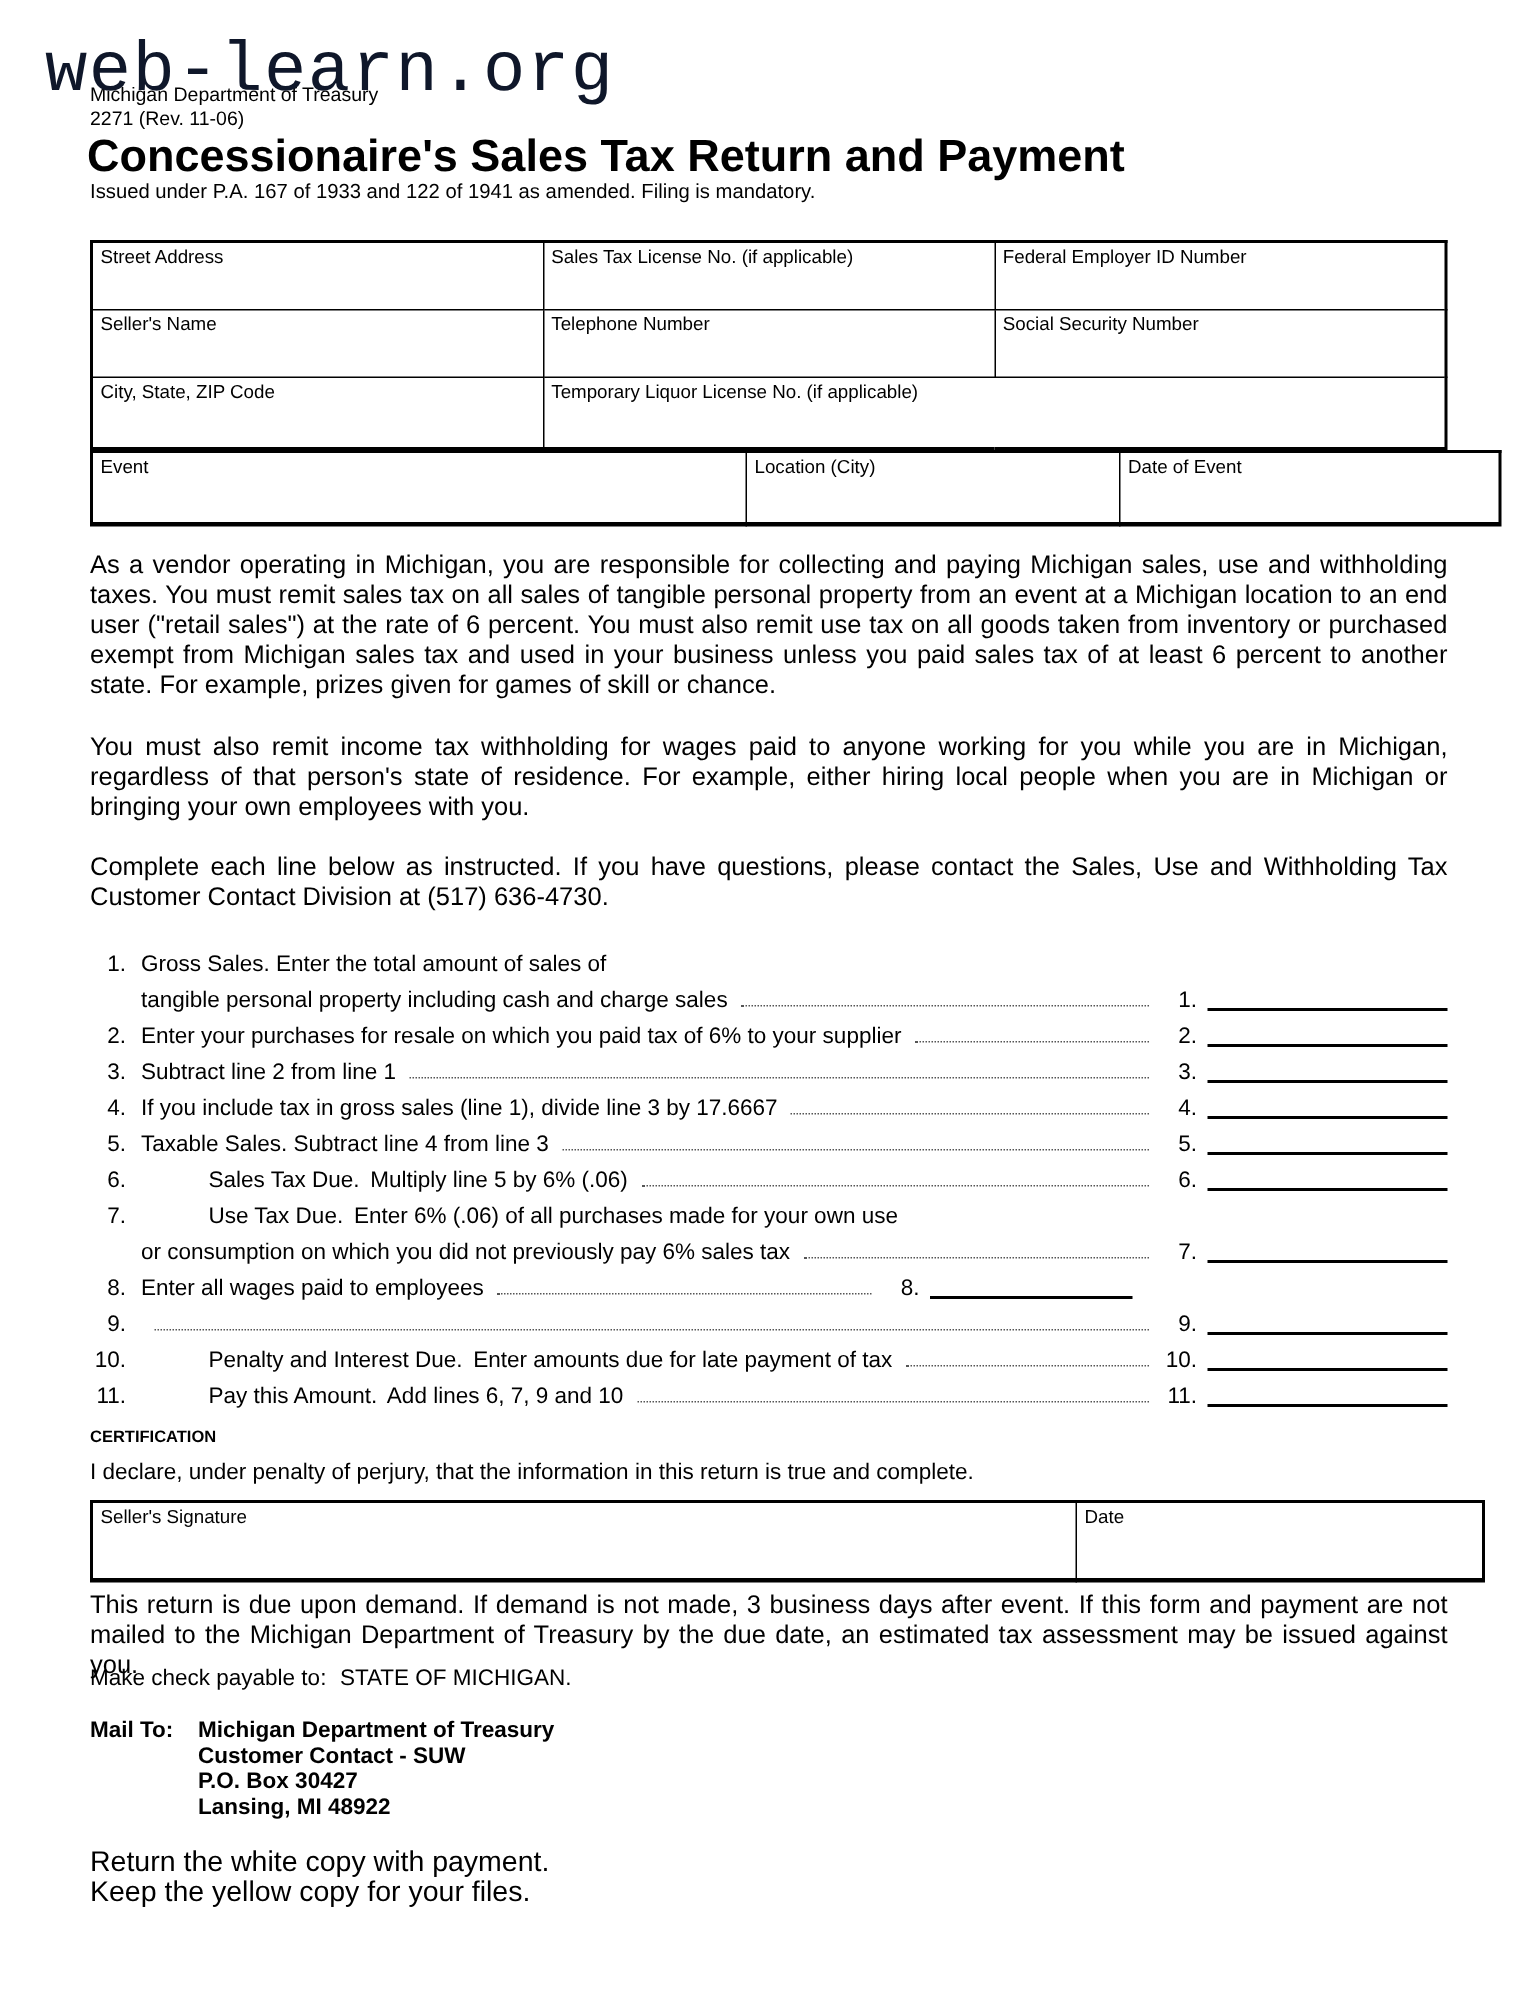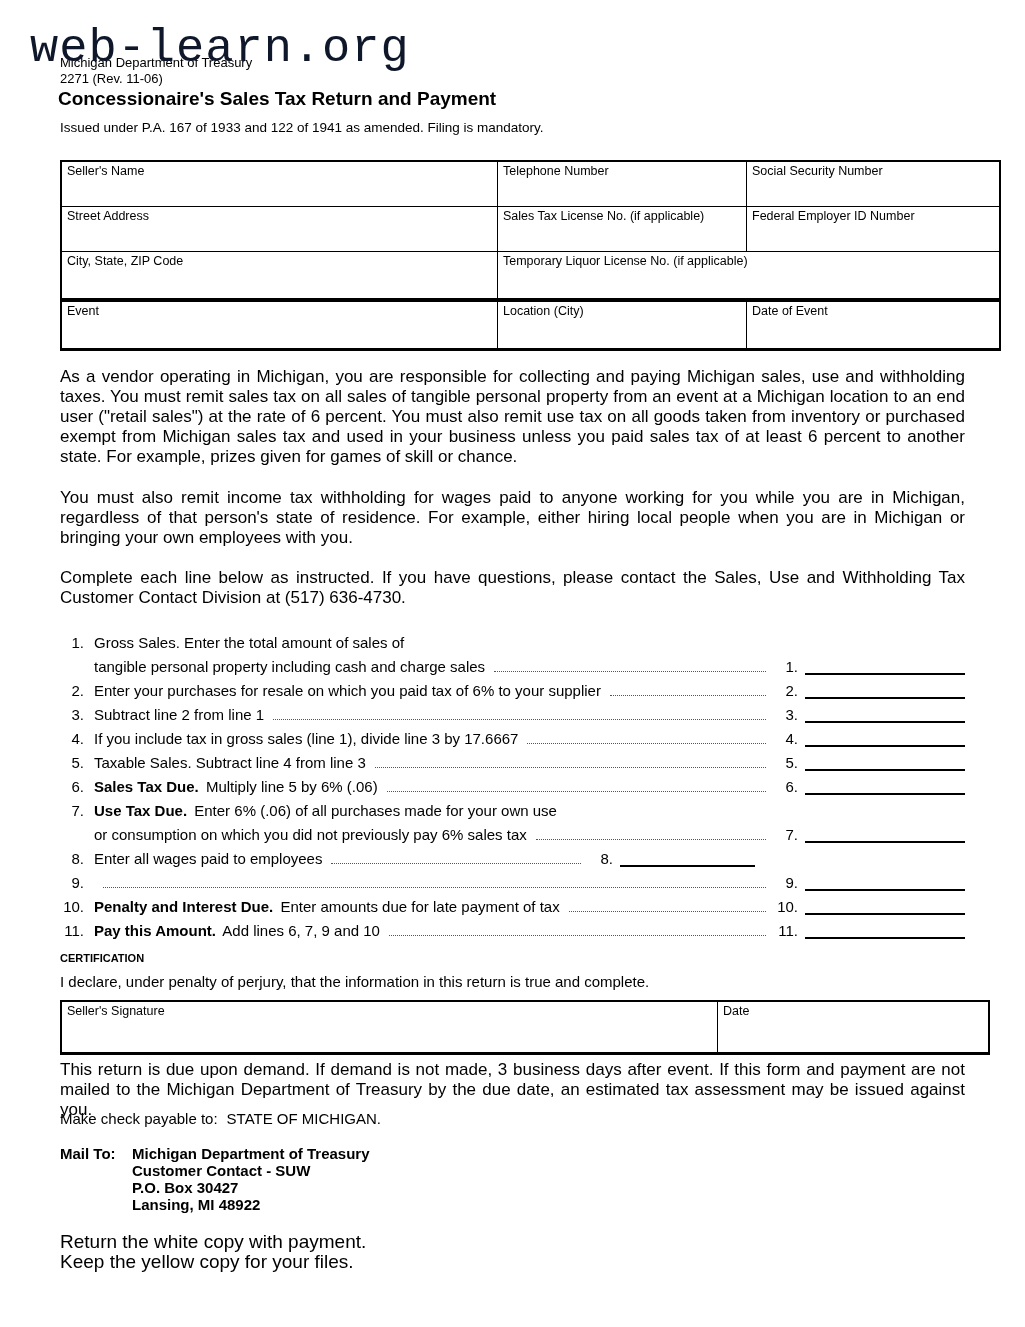--- a/index.html
+++ b/index.html
@@ -7,21 +7,21 @@
     position:relative; width:1025px; height:1327px; background:#ffffff;
     font-family:"Liberation Sans", sans-serif; color:#000; overflow:hidden;
   }
   .watermark {
     position:absolute; left:30px; top:22px;
     font-family:"Liberation Mono", monospace;
     font-size:47px; font-weight:400; color:#0f172a; letter-spacing:1px;
     z-index:5; white-space:nowrap;
   }
   .agency { position:absolute; left:60px; top:55px; font-size:13px; line-height:15.5px; z-index:2; }
-  .title { position:absolute; left:58px; top:88px; font-size:19px; font-weight:bold; }
+  .title { position:absolute; left:58px; top:88px; font-size:30px; font-weight:bold; }
   .subtitle { position:absolute; left:60px; top:120px; font-size:13.5px; }
 
   table.tbl {
     position:absolute; left:60px; width:905px; border-collapse:collapse;
     border:2px solid #000; border-bottom:3px solid #000; table-layout:fixed;
   }
   table.tbl td {
     border:1px solid #000; vertical-align:top; font-size:12.5px; padding:2px 5px;
   }
   #seller-table { top:160px; }
@@ -31,21 +31,21 @@
   .para {
     position:absolute; left:60px; width:905px; font-size:17px;
     line-height:20px; text-align:justify;
   }
   #p1 { top:367px; } #p2 { top:488px; } #p3 { top:568px; }
 
   .items { position:absolute; left:60px; top:631px; width:905px; font-size:15px; }
   .item-row { display:flex; align-items:baseline; height:24px; line-height:24px; }
   .item-num { width:24px; text-align:right; margin-right:10px; flex-shrink:0; }
   .item-text { white-space:nowrap; flex-shrink:0; }
-  .item-text .b { font-weight:bold; margin-right:3px; }
+  .item-text .b { font-weight:normal; margin-right:3px;margin-left:45px; }
   .leader { flex:1; height:1px; border-bottom:1.5px dotted #555; margin:0 6px 0 9px; }
   .ans { display:flex; align-items:baseline; width:193px; flex-shrink:0; }
   .ans.mid { width:168px; }
   .spacer8 { width:210px; flex-shrink:0; }
   .ans-num { width:26px; text-align:right; margin-right:7px; flex-shrink:0; }
   .ans-line { flex:1; height:1px; border-bottom:2px solid #000; position:relative; top:3px; }
 
   #cert-head { position:absolute; left:60px; top:952px; font-size:11px; font-weight:bold; }
   #cert-text { position:absolute; left:60px; top:973px; font-size:15px; }
 
@@ -68,28 +68,28 @@
     <div>Michigan Department of Treasury</div>
     <div>2271 (Rev. 11-06)</div>
   </div>
 
   <div class="title">Concessionaire's Sales Tax Return and Payment</div>
   <div class="subtitle">Issued under P.A. 167 of 1933 and 122 of 1941 as amended. Filing is mandatory.</div>
 
   <table class="tbl" id="seller-table">
     <tbody>
         <tr>
+      <td style="height:40px"><span>Street Address</span></td>
+      <td><span>Sales Tax License No. (if applicable)</span></td>
+      <td><span>Federal Employer ID Number</span></td>
+    </tr>
+    <tr>
       <td style="width:425px;height:40px"><span>Seller's Name</span></td>
       <td style="width:238px"><span>Telephone Number</span></td>
       <td style="width:242px"><span>Social Security Number</span></td>
-    </tr>
-    <tr>
-      <td style="height:40px"><span>Street Address</span></td>
-      <td><span>Sales Tax License No. (if applicable)</span></td>
-      <td><span>Federal Employer ID Number</span></td>
     </tr>
     <tr>
       <td style="height:42px"><span>City, State, ZIP Code</span></td>
       <td colspan="2"><span>Temporary Liquor License No. (if applicable)</span></td>
     </tr>
   </tbody>
     </table>
 
   <table class="tbl" id="event-table">
     <tbody>

